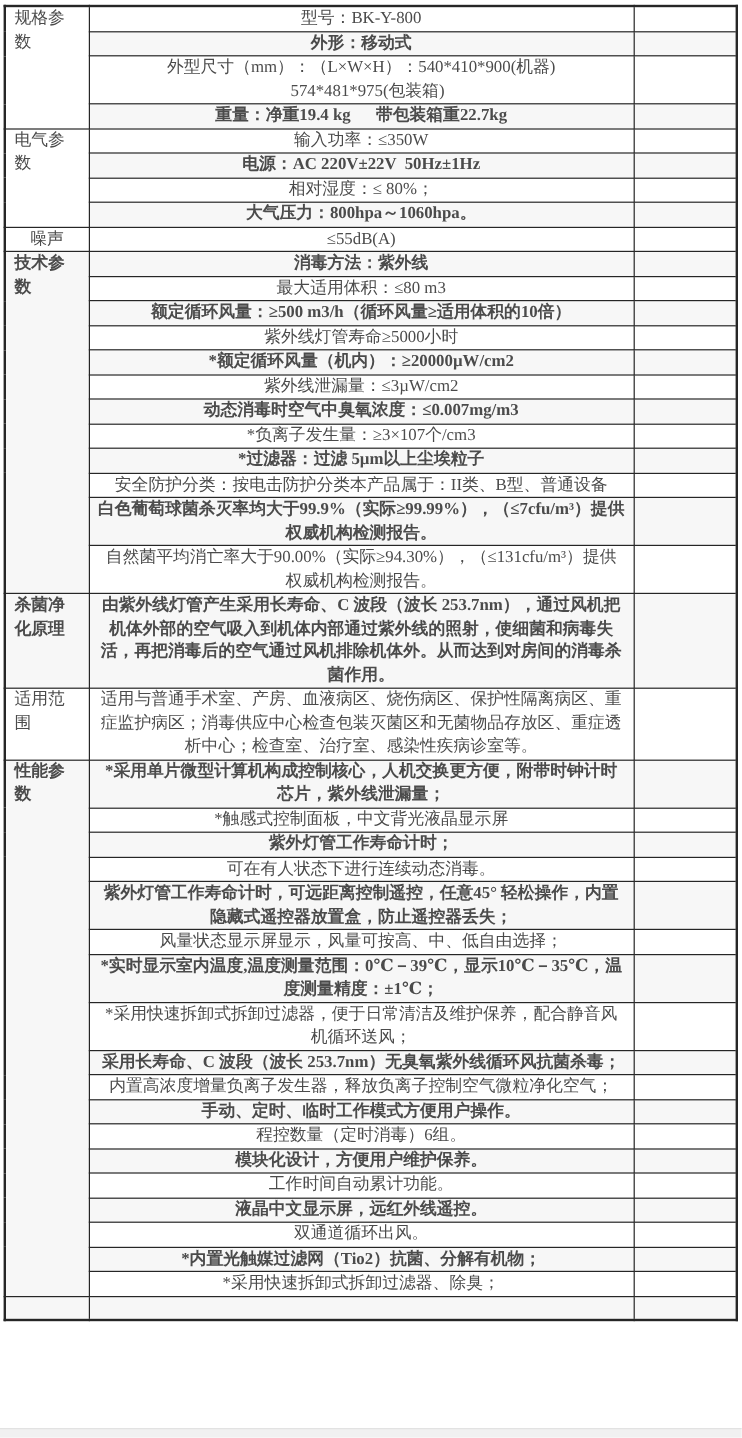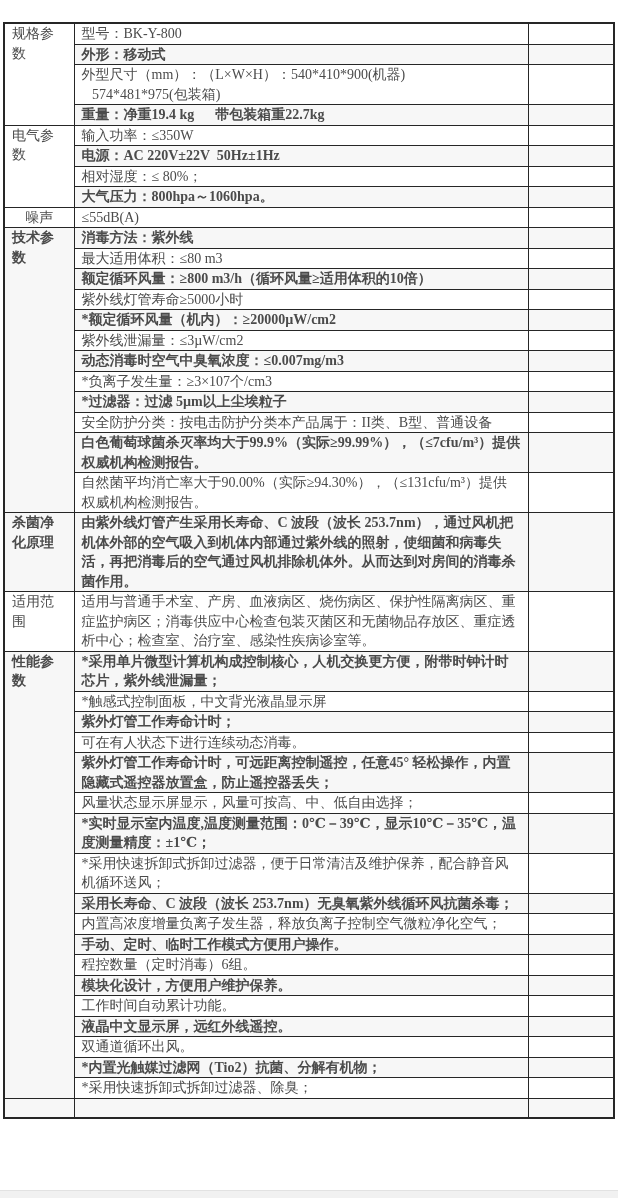--- a/index.html
+++ b/index.html
@@ -7,42 +7,42 @@
     padding: 0;
     background: #ffffff;
     width: 618px;
     height: 1198px;
     overflow: hidden;
     font-family: "Liberation Serif", "DejaVu Serif", serif;
   }
   #spec-table {
     position: absolute;
     left: 3px;
-    top: 22px;
+    top: 4px;
     width: 610px;
     border-collapse: collapse;
     table-layout: fixed;
   }
   #spec-table td {
     border: 1px solid #262626;
     vertical-align: top;
     padding: 0 7px;
     font-size: 14px;
     line-height: 19.5px;
     color: #4b4b4b;
     height: 20px;
     box-sizing: border-box;
   }
   #spec-table { border: 2px solid #262626; }
   tr.alt { background: #f7f7f7; font-weight: bold; }
   tr.plain { background: #ffffff; }
   td.label-cell { padding: 0 4px 0 8px; }
   td.label-cell.right { text-align: center; padding-right: 3px; }
   td.value-cell { padding: 0 6px 0 8px; }
-  td.value-cell .val { white-space: pre-wrap; word-wrap: break-word; }
+  td.value-cell .val { white-space: pre-wrap; word-wrap: break-word; text-align: center; }
   tr.tall td.value-cell { height: 40px; }
   tr.empty-row td { height: 21px; }
   td.value-cell.indent { padding-left: 46px; margin-top: 25px; }
   #page-bottom-edge {
     position: absolute;
     left: 0;
     bottom: 0;
     width: 618px;
     height: 7px;
     background: #f1f1f1;
@@ -125,21 +125,21 @@
         <td></td>
       </tr>
       <tr class="plain">
         <td class="value-cell">
           <div class="val">最大适用体积：≤80 m3</div>
         </td>
         <td></td>
       </tr>
       <tr class="alt">
         <td class="value-cell">
-          <div class="val">额定循环风量：≥800 m3/h（循环风量≥适用体积的10倍）</div>
+          <div class="val">额定循环风量：≥500 m3/h（循环风量≥适用体积的10倍）</div>
         </td>
         <td></td>
       </tr>
       <tr class="plain">
         <td class="value-cell">
           <div class="val">紫外线灯管寿命≥5000小时</div>
         </td>
         <td></td>
       </tr>
       <tr class="alt">

